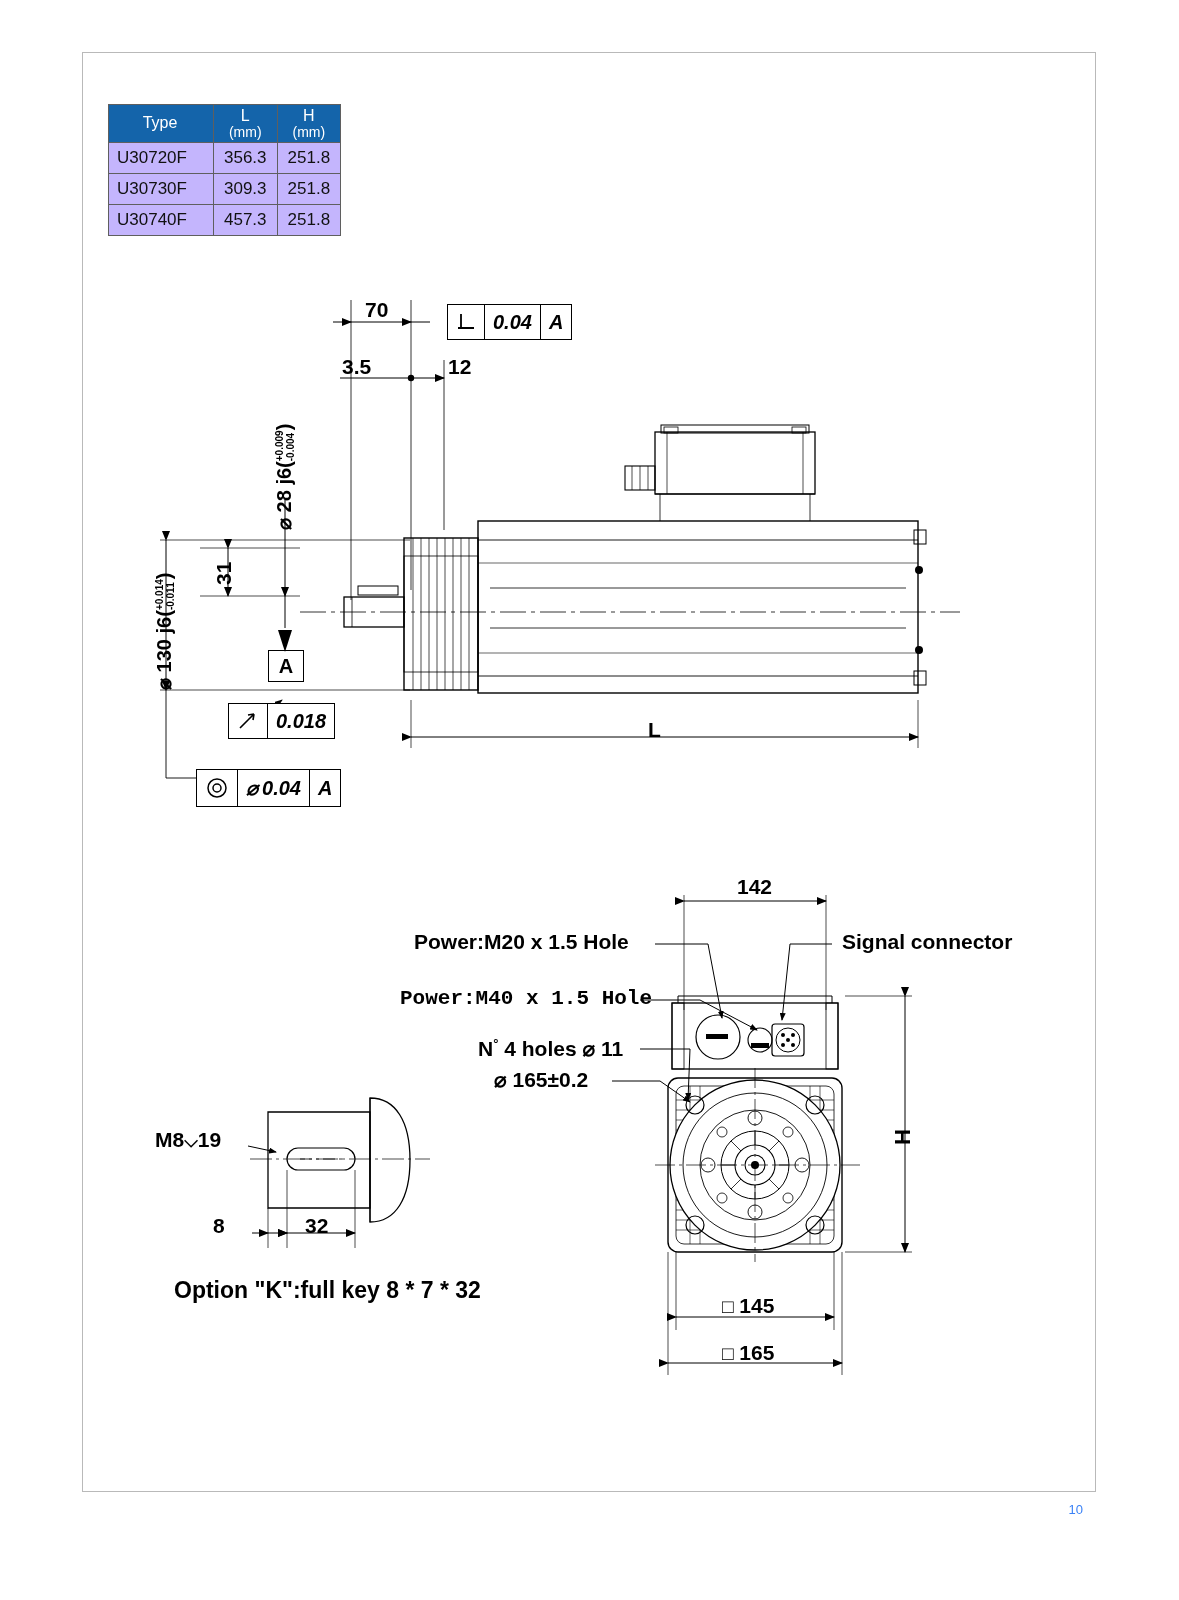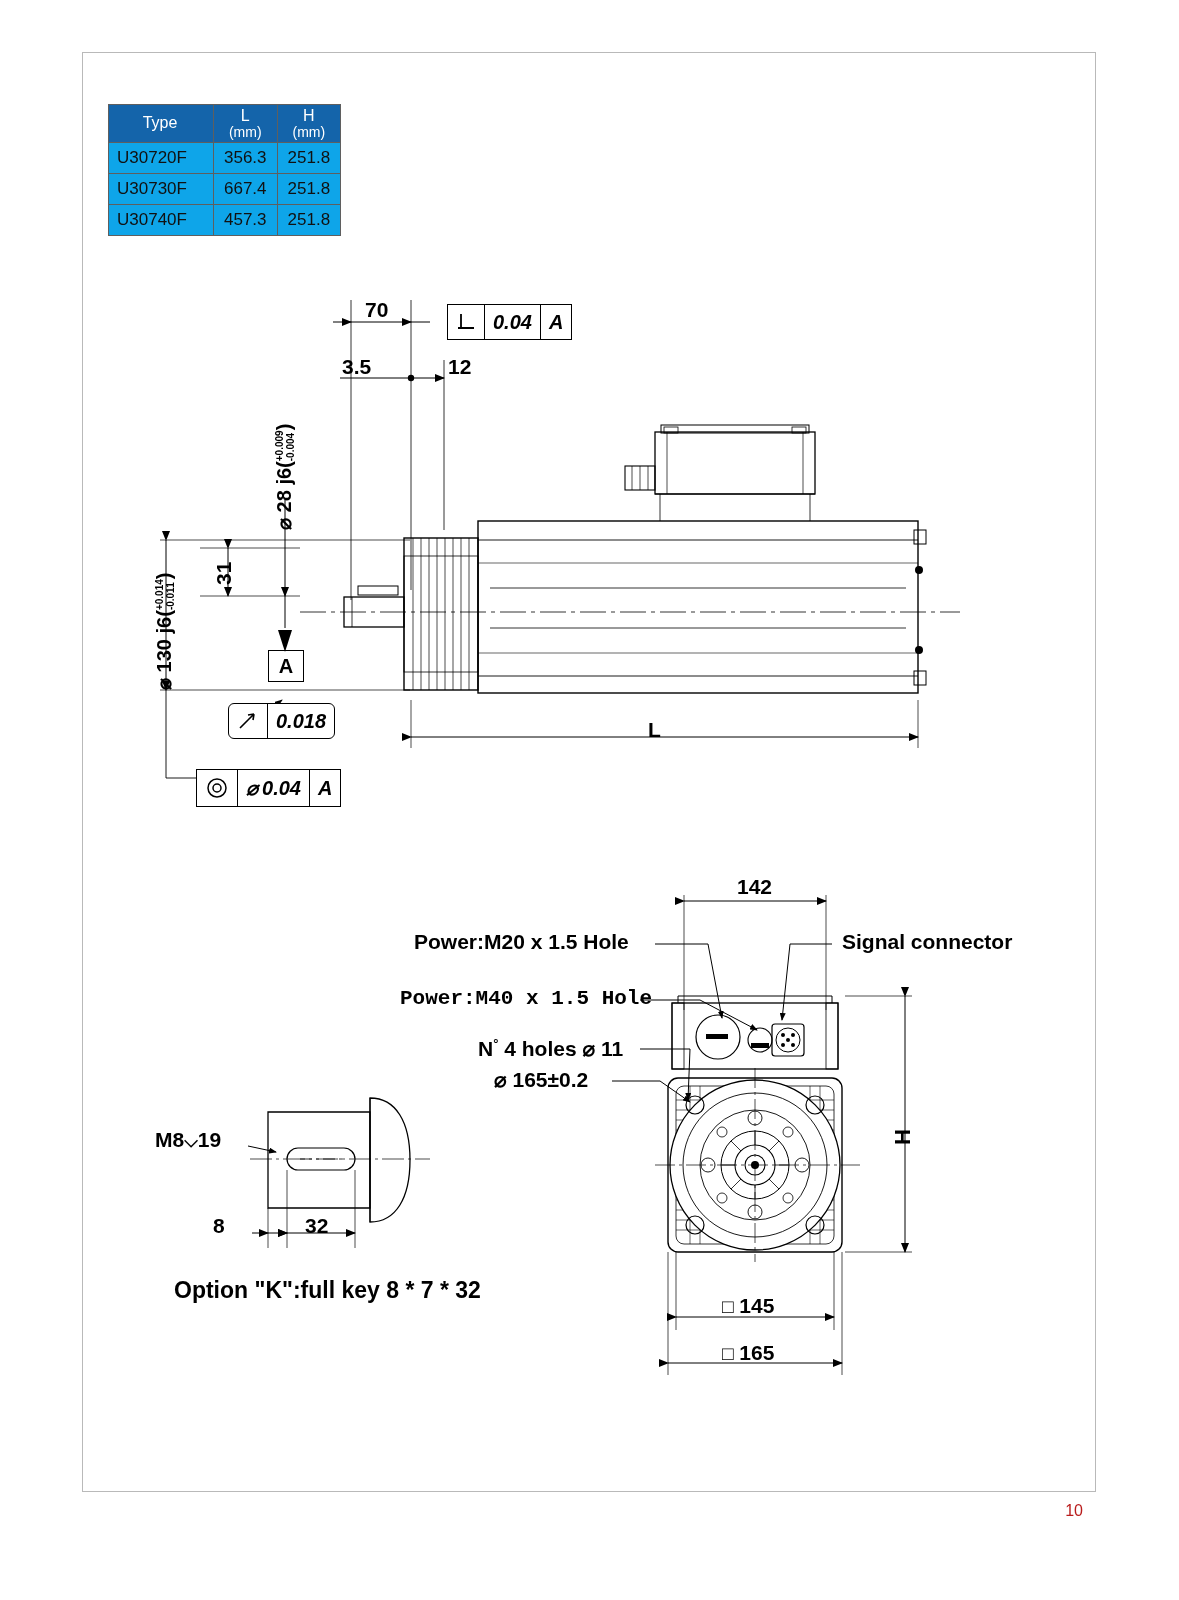--- a/index.html
+++ b/index.html
@@ -27,21 +27,21 @@
   #spec-table th{
     background:#1464aa;color:#fff;font-weight:normal;
     border:1px solid #5f5f5f;
     padding:3px 10px;
     line-height:1.05;
     font-size:16px;
   }
   #spec-table td{
     border:1px solid #5f5f5f;
     padding:5px 10px;
-    background:#0ea5e9;
+    background:#c4b5fd;
     text-align:center;
     font-size:17px;
   }
   #spec-table td.type-cell{text-align:left;padding-left:8px;min-width:86px;}
   #spec-table th.type-head{text-align:center;padding-left:8px;}
   .unit{display:block;font-size:14px;}
   
   .lbl{
     position:absolute;
     color:#000;
@@ -70,21 +70,21 @@
   .tol{
     display:inline-block;
     font-size:10px;
     font-weight:bold;
     line-height:1.05;
     vertical-align:middle;
     text-align:left;
   }
   .pageno{
     position:absolute;right:96px;top:1502px;
-    font-size:16px;color:#b91c1c;
+    font-size:13px;color:#3b82f6;
   }
   svg.draw{position:absolute;left:0;top:0;width:1179px;height:1600px;pointer-events:none;}
 </style>
 </head>
 <body>
 
 <div id="page">
   <div id="sheet"></div>
 
   <table id="spec-table">
@@ -104,21 +104,21 @@
       </tr>
     </thead>
     <tbody>
       <tr>
         <td class="type-cell">U30720F</td>
         <td>356.3</td>
         <td>251.8</td>
       </tr>
       <tr>
         <td class="type-cell">U30730F</td>
-        <td>667.4</td>
+        <td>309.3</td>
         <td>251.8</td>
       </tr>
       <tr>
         <td class="type-cell">U30740F</td>
         <td>457.3</td>
         <td>251.8</td>
       </tr>
     </tbody>
   </table>
 
@@ -343,21 +343,21 @@
   <div class="fcf" style="left:447px;top:304px;height:36px;">
     <div>
       <svg width="20" height="20" viewBox="0 0 20 20">
           <path d="M5,2 L5,16 M2,16 L18,16" stroke="#000" stroke-width="1.8" fill="none"></path>
         </svg>
     </div>
     <div>0.04</div>
     <div>A</div>
   </div>
 
-  <div class="fcf" style="left:228px;top:703px;height:36px;border-radius:6px;">
+  <div class="fcf" style="left:228px;top:703px;height:36px;">
     <div>
       <svg width="22" height="20" viewBox="0 0 22 20">
           <path d="M3,17 L17,3 M17,3 L11,4 M17,3 L16,9" stroke="#000" stroke-width="1.6" fill="none"></path>
         </svg>
     </div>
     <div>0.018</div>
   </div>
 
   <div class="fcf" style="left:196px;top:769px;height:38px;">
     <div>

